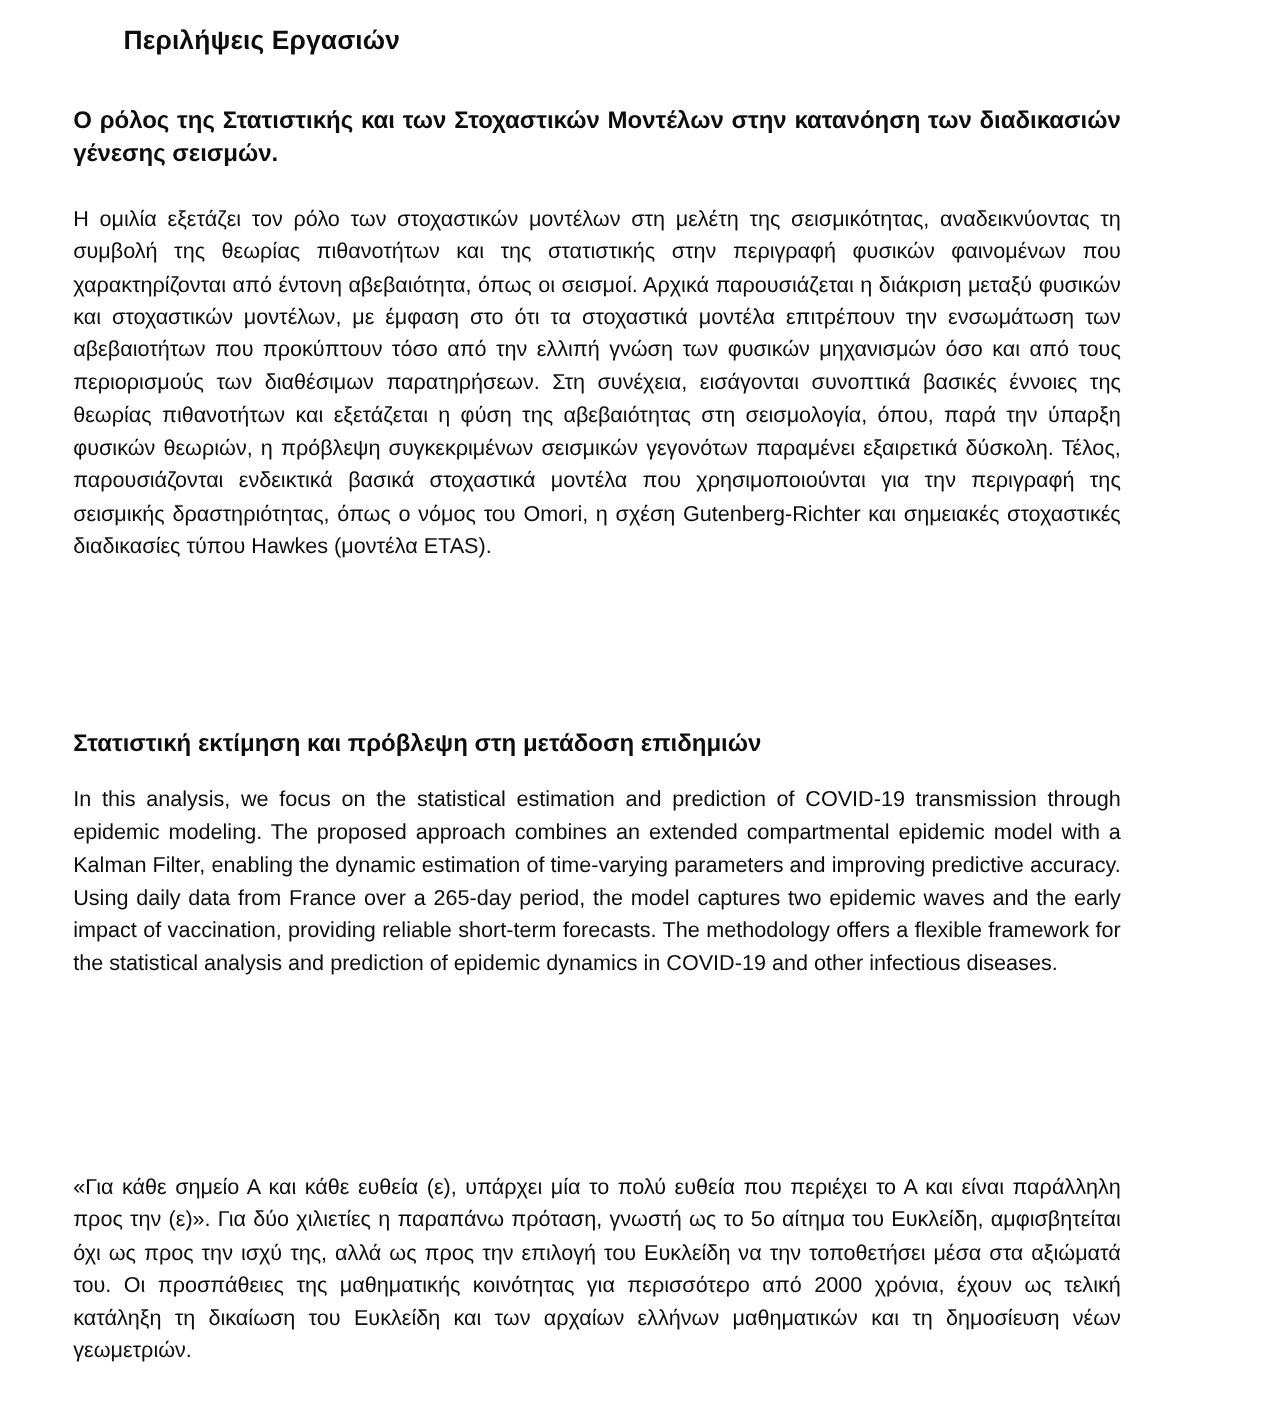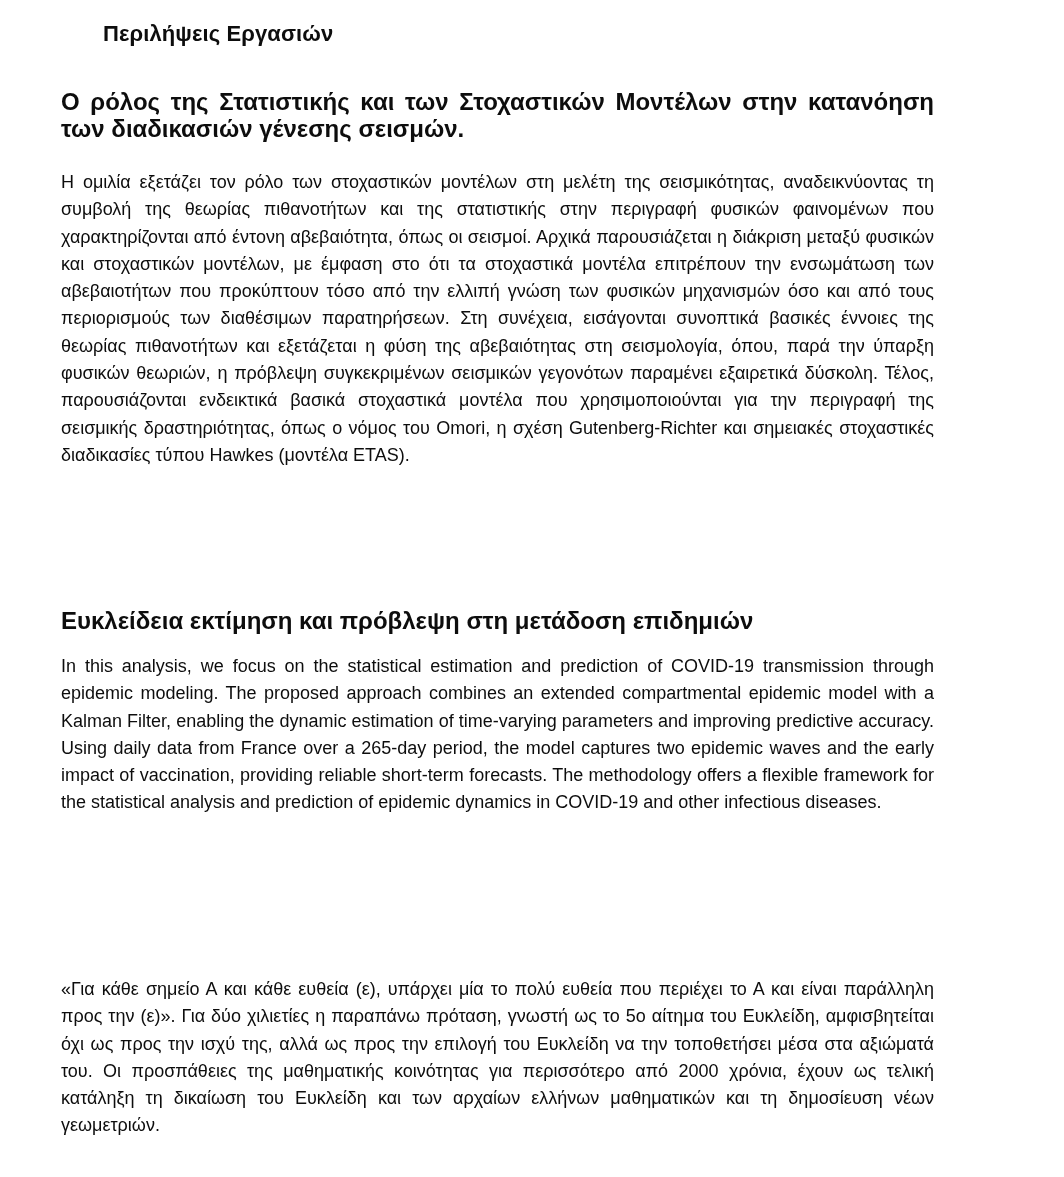--- a/index.html
+++ b/index.html
@@ -30,21 +30,21 @@
       letter-spacing: 0.1px;
       white-space: nowrap;
       margin-left: 42px;
     }
     .section {
       position: absolute;
       left: 0;
       width: 873px;
     }
     .section-title {
-      font-size: 24px;
+      font-size: 20px;
       font-weight: bold;
       line-height: 27px;
       margin: 0;
     }
     .section-title.justified {
       text-align: justify;
       text-align-last: left;
     }
     .section-body {
       font-size: 18px;
@@ -64,20 +64,20 @@
 
 <div class="page">
   <h1 class="page-title">Περιλήψεις Εργασιών</h1>
 
   <section class="section" id="sec1">
     <h2 class="section-title justified">Ο ρόλος της Στατιστικής και των Στοχαστικών Μοντέλων στην κατανόηση των διαδικασιών γένεσης σεισμών.</h2>
     <p class="section-body">Η ομιλία εξετάζει τον ρόλο των στοχαστικών μοντέλων στη μελέτη της σεισμικότητας, αναδεικνύοντας τη συμβολή της θεωρίας πιθανοτήτων και της στατιστικής στην περιγραφή φυσικών φαινομένων που χαρακτηρίζονται από έντονη αβεβαιότητα, όπως οι σεισμοί. Αρχικά παρουσιάζεται η διάκριση μεταξύ φυσικών και στοχαστικών μοντέλων, με έμφαση στο ότι τα στοχαστικά μοντέλα επιτρέπουν την ενσωμάτωση των αβεβαιοτήτων που προκύπτουν τόσο από την ελλιπή γνώση των φυσικών μηχανισμών όσο και από τους περιορισμούς των διαθέσιμων παρατηρήσεων. Στη συνέχεια, εισάγονται συνοπτικά βασικές έννοιες της θεωρίας πιθανοτήτων και εξετάζεται η φύση της αβεβαιότητας στη σεισμολογία, όπου, παρά την ύπαρξη φυσικών θεωριών, η πρόβλεψη συγκεκριμένων σεισμικών γεγονότων παραμένει εξαιρετικά δύσκολη. Τέλος, παρουσιάζονται ενδεικτικά βασικά στοχαστικά μοντέλα που χρησιμοποιούνται για την περιγραφή της σεισμικής δραστηριότητας, όπως ο νόμος του Omori, η σχέση Gutenberg-Richter και σημειακές στοχαστικές διαδικασίες τύπου Hawkes (μοντέλα ETAS).</p>
   </section>
 
   <section class="section" id="sec2">
-    <h2 class="section-title">Ευκλείδεια εκτίμηση και πρόβλεψη στη μετάδοση επιδημιών</h2>
+    <h2 class="section-title">Στατιστική εκτίμηση και πρόβλεψη στη μετάδοση επιδημιών</h2>
     <p class="section-body">In this analysis, we focus on the statistical estimation and prediction of COVID-19 transmission through epidemic modeling. The proposed approach combines an extended compartmental epidemic model with a Kalman Filter, enabling the dynamic estimation of time-varying parameters and improving predictive accuracy. Using daily data from France over a 265-day period, the model captures two epidemic waves and the early impact of vaccination, providing reliable short-term forecasts. The methodology offers a flexible framework for the statistical analysis and prediction of epidemic dynamics in COVID-19 and other infectious diseases.</p>
   </section>
 
   <section class="section" id="sec3">
     <p class="section-body">«Για κάθε σημείο Α και κάθε ευθεία (ε), υπάρχει μία το πολύ ευθεία που περιέχει το Α και είναι παράλληλη προς την (ε)». Για δύο χιλιετίες η παραπάνω πρόταση, γνωστή ως το 5ο αίτημα του Ευκλείδη, αμφισβητείται όχι ως προς την ισχύ της, αλλά ως προς την επιλογή του Ευκλείδη να την τοποθετήσει μέσα στα αξιώματά του. Οι προσπάθειες της μαθηματικής κοινότητας για περισσότερο από 2000 χρόνια, έχουν ως τελική κατάληξη τη δικαίωση του Ευκλείδη και των αρχαίων ελλήνων μαθηματικών και τη δημοσίευση νέων γεωμετριών.</p>
   </section>
 </div>
 
 </body></html>

